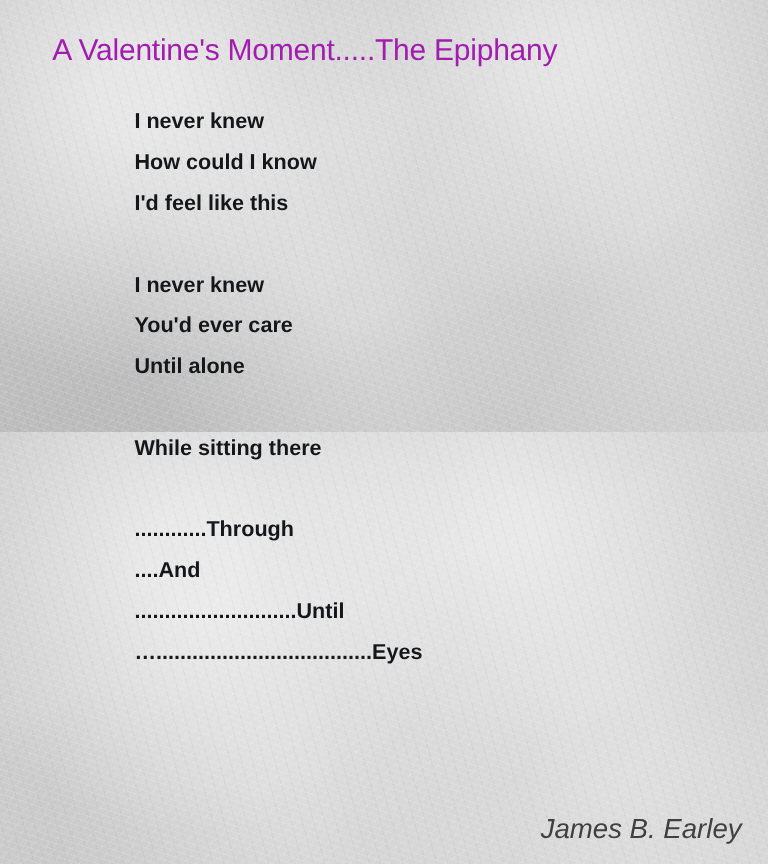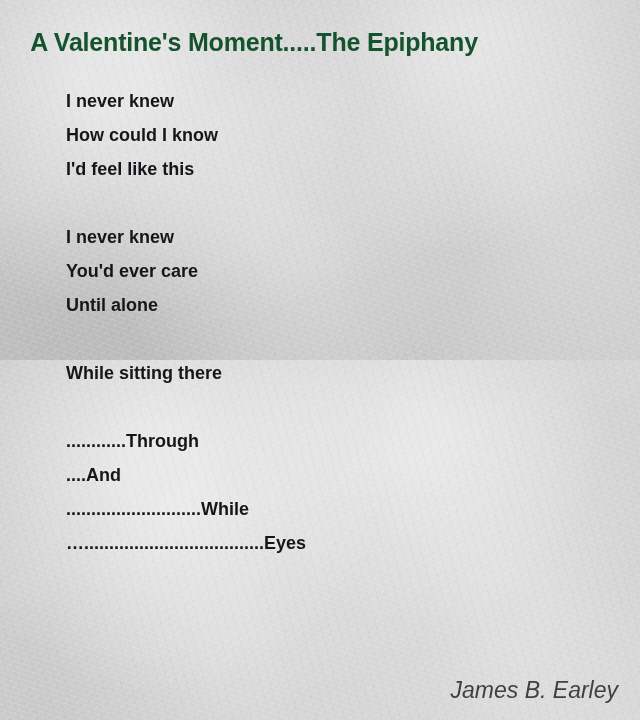--- a/index.html
+++ b/index.html
@@ -60,37 +60,38 @@
     left: 0; top: 0;
     width: 640px; height: 720px;
   }
   .poem-title {
     position: absolute;
     top: 28px;
     left: 0;
     width: 508px;
     text-align: center;
     font-size: 25px;
-    font-weight: bold;
-    color: #14532d;
+    font-weight: normal;
+    color: #a21caf;
     letter-spacing: -0.2px;
   }
   .poem-body {
     position: absolute;
     top: 84px;
     left: 66px;
     width: 520px;
   }
   .poem-line {
     font-size: 18px;
     font-weight: bold;
     color: #14161a;
     line-height: 34px;
     white-space: pre;
     min-height: 34px;
+    margin-left: 46px;
   }
   .poem-line.blank {
     height: 34px;
   }
   .poem-author {
     position: absolute;
     right: 22px;
     bottom: 16px;
     font-size: 23px;
     font-weight: normal;
@@ -116,20 +117,20 @@
       <div class="poem-line">I'd feel like this</div>
       <div class="poem-line blank"></div>
       <div class="poem-line">I never knew</div>
       <div class="poem-line">You'd ever care</div>
       <div class="poem-line">Until alone</div>
       <div class="poem-line blank"></div>
       <div class="poem-line">While sitting there</div>
       <div class="poem-line blank"></div>
       <div class="poem-line">............Through</div>
       <div class="poem-line">....And</div>
-      <div class="poem-line">...........................While</div>
+      <div class="poem-line">...........................Until</div>
       <div class="poem-line">…....................................Eyes</div>
       <div class="poem-line blank"></div>
     </div>
 
     <div class="poem-author">James B. Earley</div>
   </div>
 </div>
 
 </body></html>

